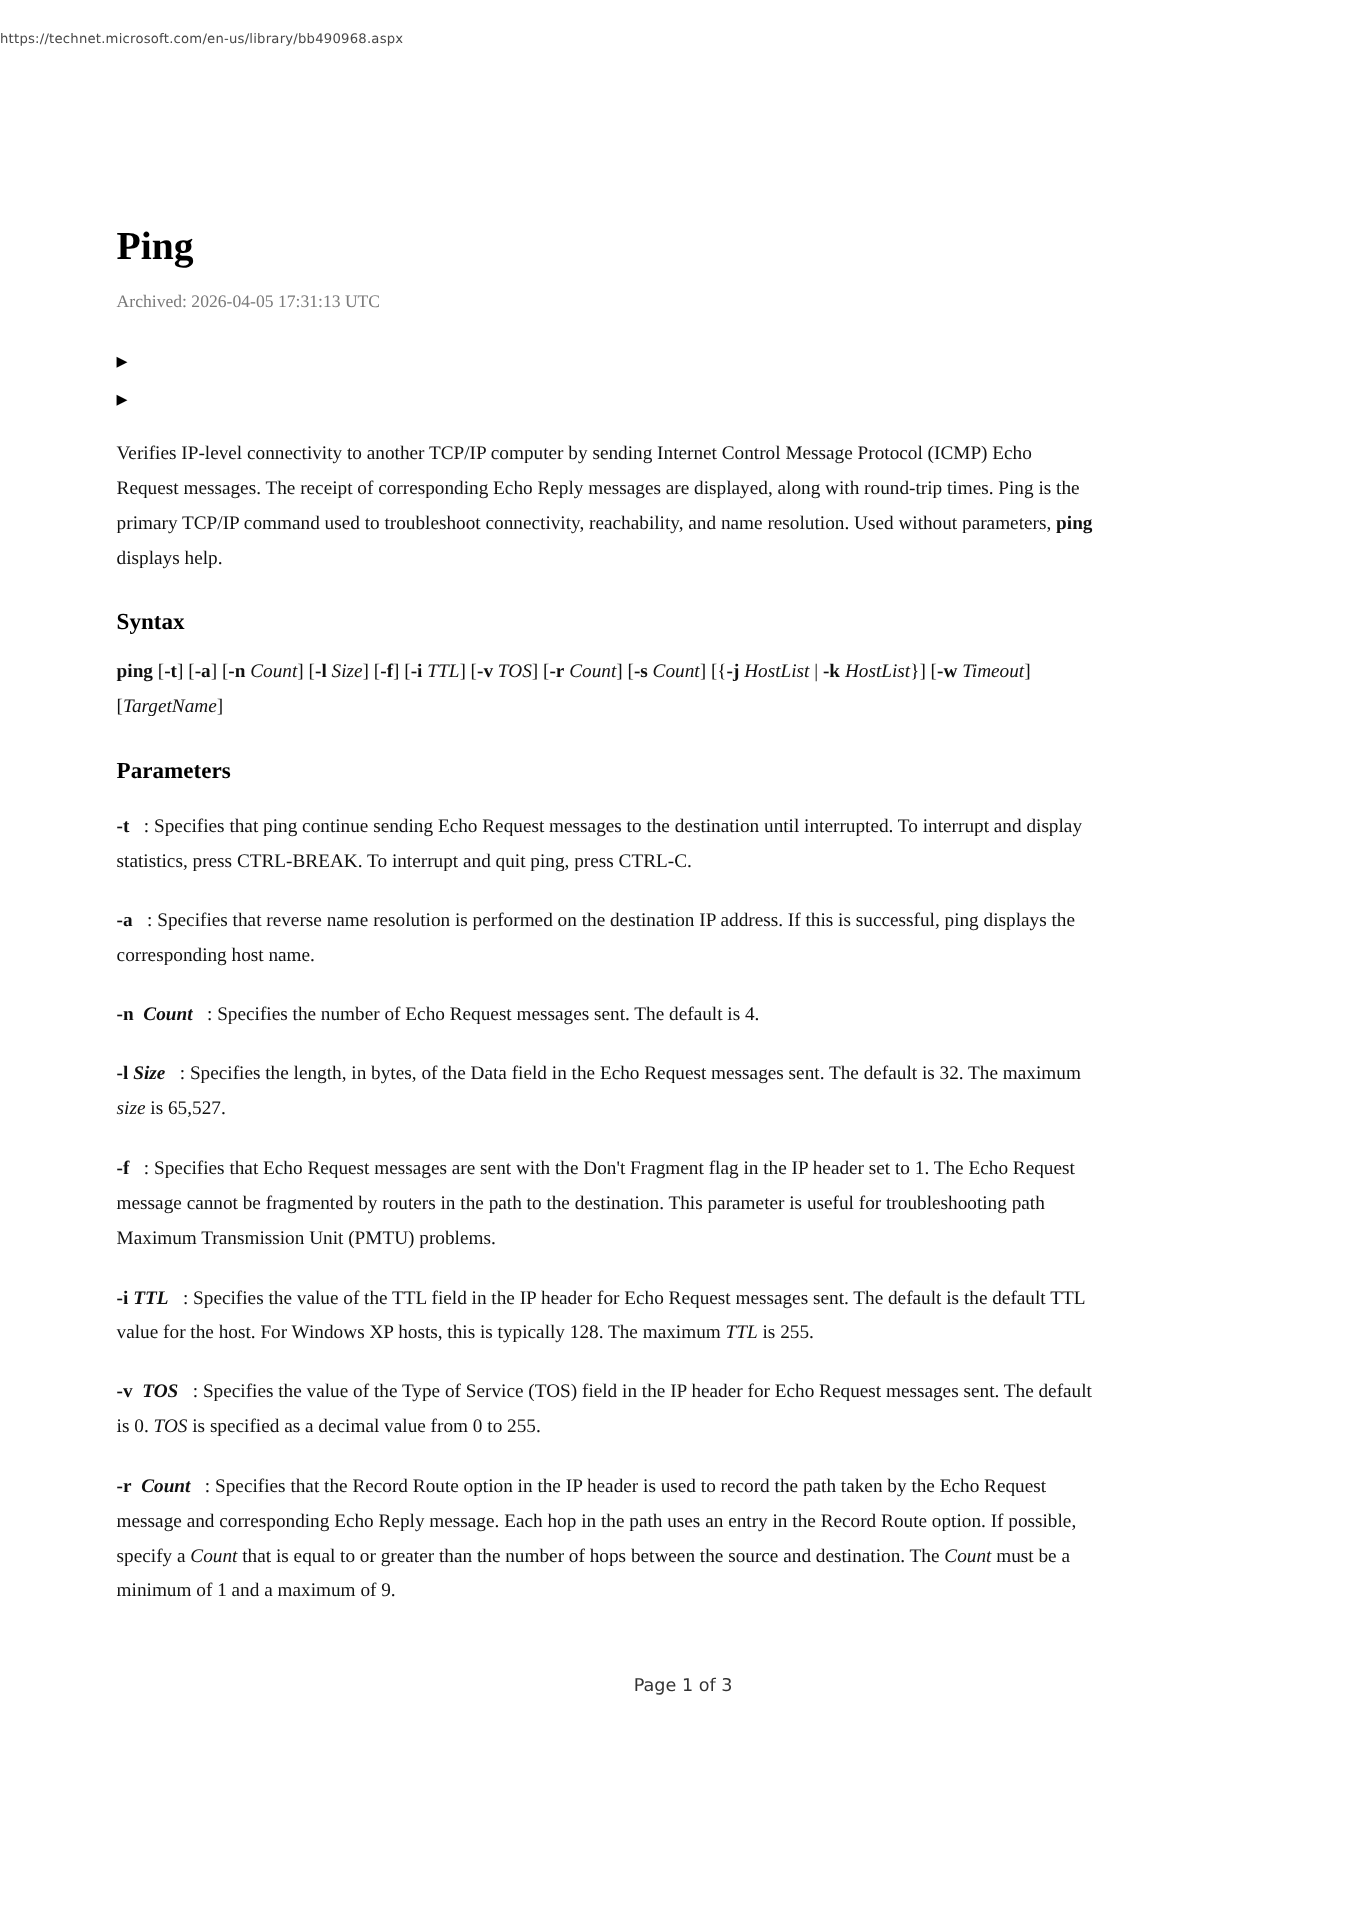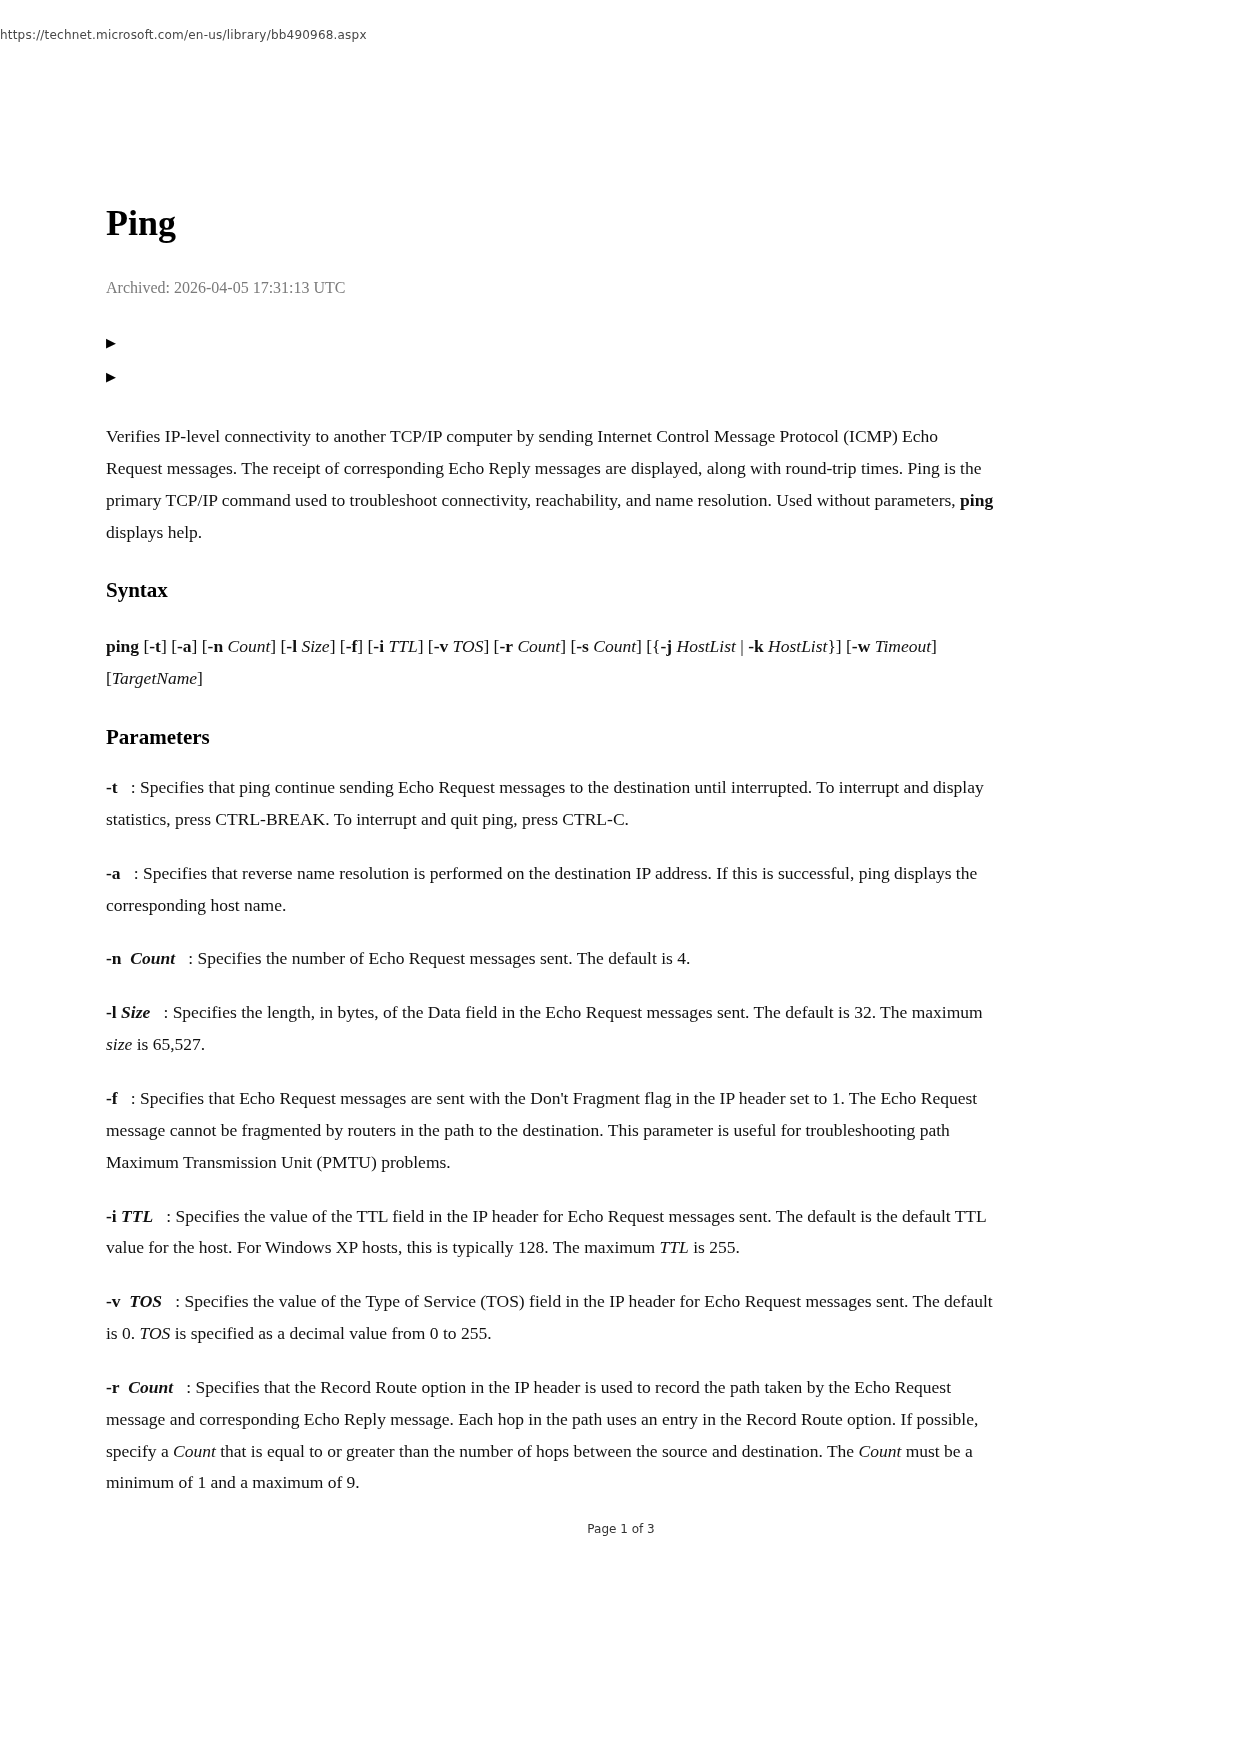--- a/index.html
+++ b/index.html
@@ -29,40 +29,40 @@
     top: 16px;
     width: 892px;
   }
   h1.doc-title {
     margin-top: 186px;
     font-size: 36px;
     font-weight: bold;
     color: #000000;
   }
   .archived {
-    margin-top: 35px;
+    margin-top: 22px;
     font-size: 16px;
     color: #7a7a7a;
   }
   .expanders { margin-top: 28px; }
   .expander-row {
     height: 34px;
     display: flex;
     align-items: center;
     cursor: pointer;
     width: 24px;
   }
   .tri {
     font-family: "DejaVu Sans", sans-serif;
     font-size: 13px;
     color: #000000;
     line-height: 1;
   }
   p.body {
-    margin-top: 28px;
+    margin-top: 16px;
     font-size: 17.5px;
     line-height: 1.82;
     color: #111111;
   }
   h2.section-heading {
     margin-top: 30px;
     font-size: 21px;
     font-weight: bold;
     color: #000000;
   }
@@ -70,21 +70,21 @@
   .b  { font-weight: bold; }
   .i  { font-style: italic; }
   .bi { font-weight: bold; font-style: italic; }
   .footer {
     position: absolute;
     top: 1522px;
     left: 0;
     width: 100%;
     text-align: center;
     font-family: "DejaVu Sans", sans-serif;
-    font-size: 12px;
+    font-size: 16px;
     color: #333333;
   }
 </style>
 </head>
 <body>
 
 <div class="page">
 
   <div class="url-bar">https://technet.microsoft.com/en-us/library/bb490968.aspx</div>
 

